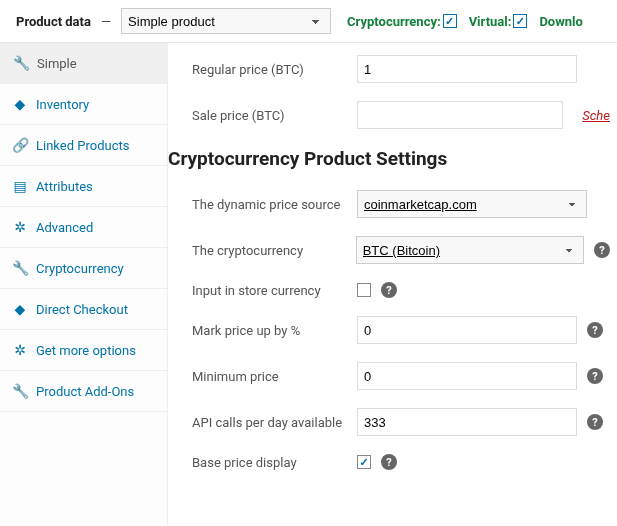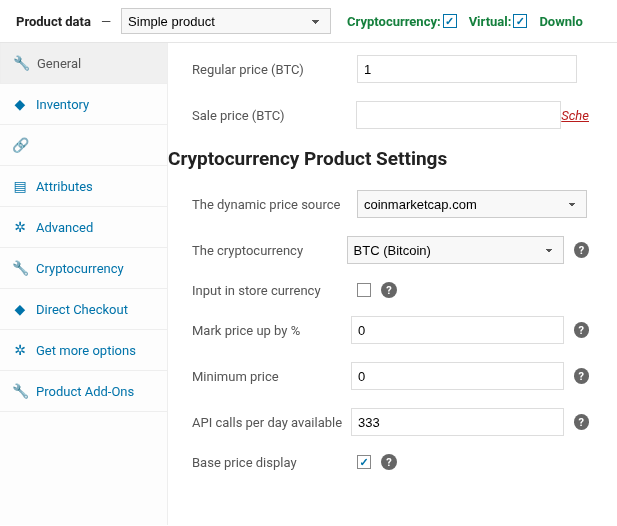--- a/index.html
+++ b/index.html
@@ -74,21 +74,21 @@
     color: #555;
     border-left: 1px solid #eee;
   }
   .tab .ticon {
     width: 16px; font-size: 14px; text-align: center;
     color: inherit;
   }
 
   .panel {
     flex: 1;
-    padding: 12px 28px 0 24px;
+    padding: 12px 7px 0 24px;
     overflow: hidden;
   }
   .row {
     display: flex;
     align-items: center;
     margin-bottom: 18px;
   }
   .row .lbl {
     width: 165px;
     color: #555;
@@ -105,20 +105,21 @@
     height: 28px;
     padding: 3px 24px 3px 6px;
     border: 1px solid #ccc;
     font-size: 13px;
     appearance: none;
     background: #f8f8f8;
     background-image: linear-gradient(45deg, transparent 50%, #555 50%), linear-gradient(135deg, #555 50%, transparent 50%);
     background-position: calc(100% - 14px) 12px, calc(100% - 10px) 12px;
     background-size: 4px 4px, 4px 4px;
     background-repeat: no-repeat;
+    text-decoration: underline;
   }
   .help {
     width: 16px; height: 16px; border-radius: 50%;
     background: #666; color: #fff; font-size: 11px;
     display: inline-flex; align-items: center; justify-content: center;
     margin-left: 10px;
     font-weight: bold;
   }
   .section-title {
     font-size: 19px;
@@ -160,28 +161,29 @@
     <span class="check-pair">
       <span>Downlo</span>
     </span>
   </div>
 </div>
 
 <div class="body">
   <div class="tabs">
     <div class="tab active">
       <span class="ticon">🔧</span>
-      <span>General</span>
+      <span>Simple</span>
     </div>
     <div class="tab">
       <span class="ticon">◆</span>
       <span>Inventory</span>
     </div>
     <div class="tab">
       <span class="ticon">🔗</span>
+      <span>Linked Products</span>
     </div>
     <div class="tab">
       <span class="ticon">▤</span>
       <span>Attributes</span>
     </div>
     <div class="tab">
       <span class="ticon">✲</span>
       <span>Advanced</span>
     </div>
     <div class="tab">

